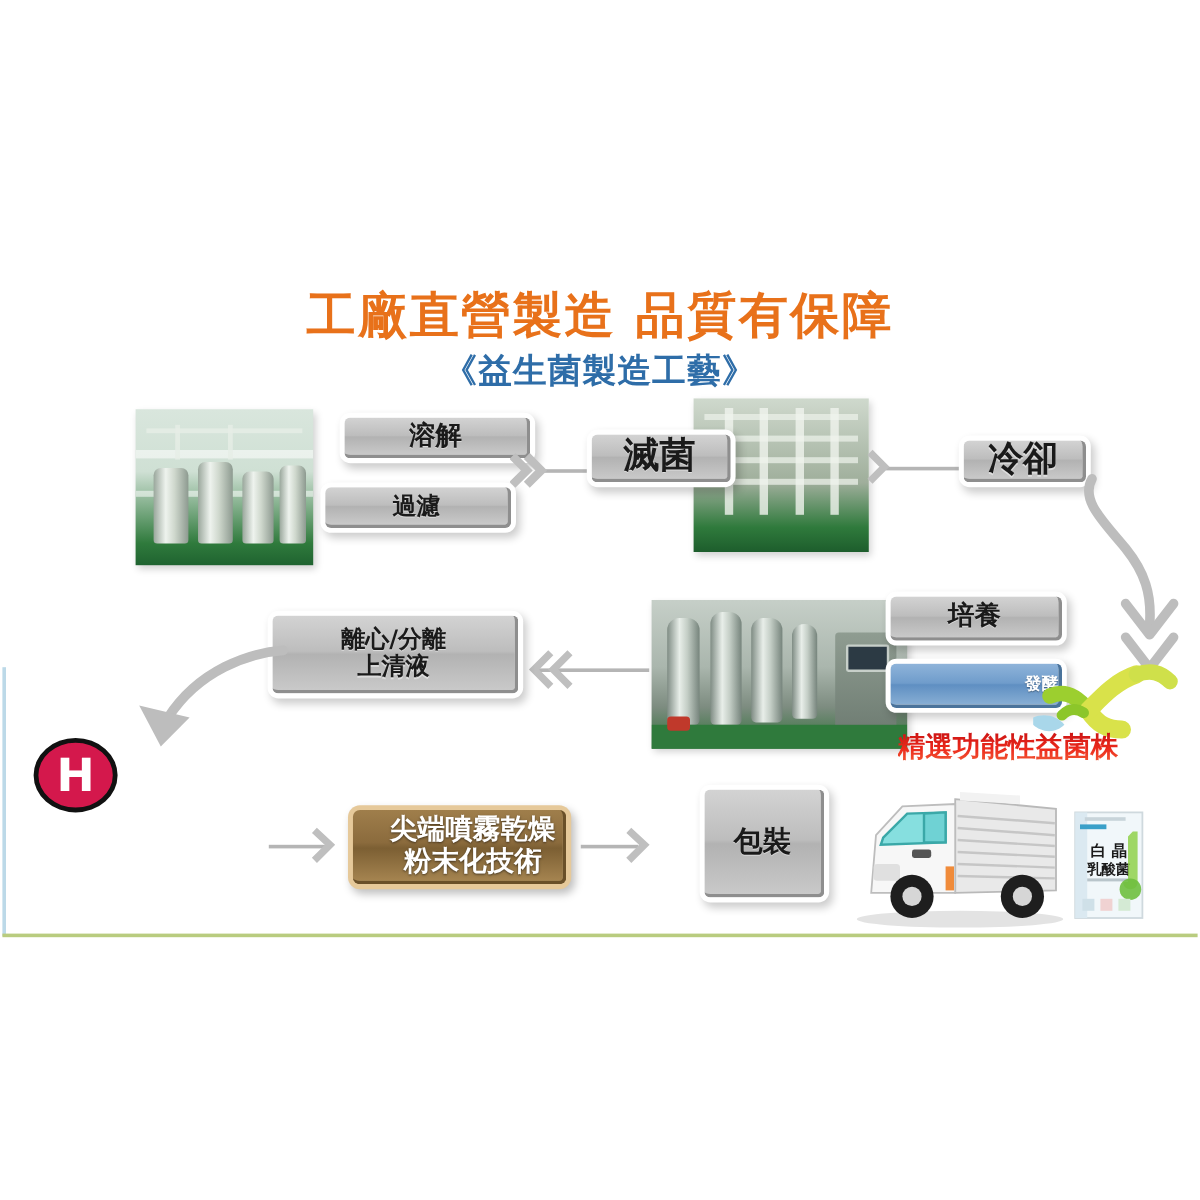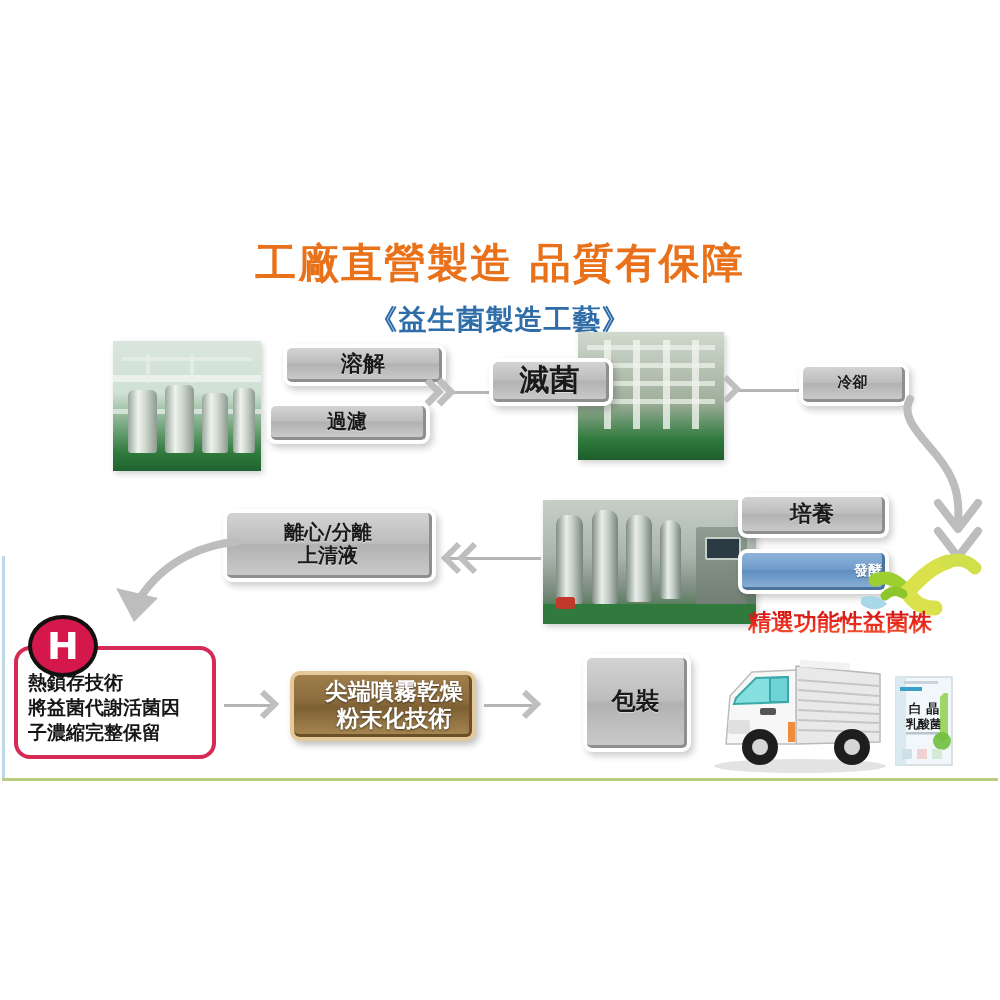--- a/index.html
+++ b/index.html
@@ -12,21 +12,21 @@
 
   
   .title{
     position:absolute;left:0;right:0;top:236px;text-align:center;
     font-size:41px;font-weight:bold;letter-spacing:2px;
     color:#e8711a;white-space:nowrap;
   }
   .subtitle{
     position:absolute;left:0;right:0;top:290px;text-align:center;
     font-size:28px;font-weight:bold;letter-spacing:1px;
-    color:#2e6da8;white-space:nowrap;margin-top:11px;
+    color:#2e6da8;white-space:nowrap;
   }
 
   
   .pbox{
     position:absolute;box-sizing:border-box;
     background:#ffffff;
     border-radius:9px;
     padding:4px;
     box-shadow:3px 4px 7px rgba(0,0,0,.20);
   }
@@ -208,21 +208,21 @@
       <span>滅菌</span>
     </div>
   </div>
 
   <div class="hline" style="left:738px;top:389px;width:62px;"></div>
   <svg class="chev" style="left:722px;top:373px;" width="32" height="32" viewBox="0 0 32 32">
     <path d="M3 4 L15 16 L3 28" fill="none" stroke="#bfbfbf" stroke-width="6" stroke-linejoin="miter"></path>
   </svg>
 
   <div class="pbox" style="left:799px;top:363px;width:110px;height:43px;">
-    <div class="inner" style="font-size:15px;">
+    <div class="inner" style="font-size:29px;">
       <span>冷卻</span>
     </div>
   </div>
 
   <svg style="position:absolute;left:880px;top:395px;" width="120" height="180" viewBox="0 0 120 180">
     <path d="M30 4 C20 22 40 40 58 62 C74 82 80 100 78 126" fill="none" stroke="#bdbdbd" stroke-width="8" stroke-linecap="round"></path>
     <path d="M58 108 L78 134 L98 108" fill="none" stroke="#bdbdbd" stroke-width="8" stroke-linecap="round" stroke-linejoin="round"></path>
     <path d="M58 136 L78 162 L98 136" fill="none" stroke="#bdbdbd" stroke-width="8" stroke-linecap="round" stroke-linejoin="round"></path>
   </svg>
 
@@ -273,27 +273,20 @@
       <path d="M52 54 C60 66 68 70 80 70" stroke="#d9e24a" stroke-width="15"></path>
       <path d="M52 54 C62 44 74 30 92 24" stroke="#d9e24a" stroke-width="15"></path>
       <path d="M92 24 C104 20 112 22 120 30" stroke="#cfe04a" stroke-width="13"></path>
       <path d="M30 58 C36 52 42 52 48 56" stroke="#8cc62a" stroke-width="9"></path>
     </g>
     <path d="M6 60 C14 56 26 58 32 66 C24 74 12 72 6 66 Z" fill="#a9d7ea"></path>
   </svg>
 
   <div class="redcap" style="left:748px;top:607px;">精選功能性益菌株</div>
 
-  <div class="hbox" style="left:14px;top:646px;width:202px;height:113px;">
-    <div class="txt">
-      <span>熱鎖存技術</span>
-      <span>將益菌代謝活菌因</span>
-      <span>子濃縮完整保留</span>
-    </div>
-  </div>
   <div class="hbadge" style="left:28px;top:615px;">
     <span>H</span>
   </div>
 
   <div class="hline" style="left:224px;top:704px;width:48px;"></div>
   <svg class="chev" style="left:258px;top:689px;" width="32" height="31" viewBox="0 0 32 31">
     <path d="M4 3 L17 15 L4 28" fill="none" stroke="#bfbfbf" stroke-width="6" stroke-linejoin="miter"></path>
   </svg>
 
   <div class="brbox" style="left:290px;top:671px;width:186px;height:70px;">

